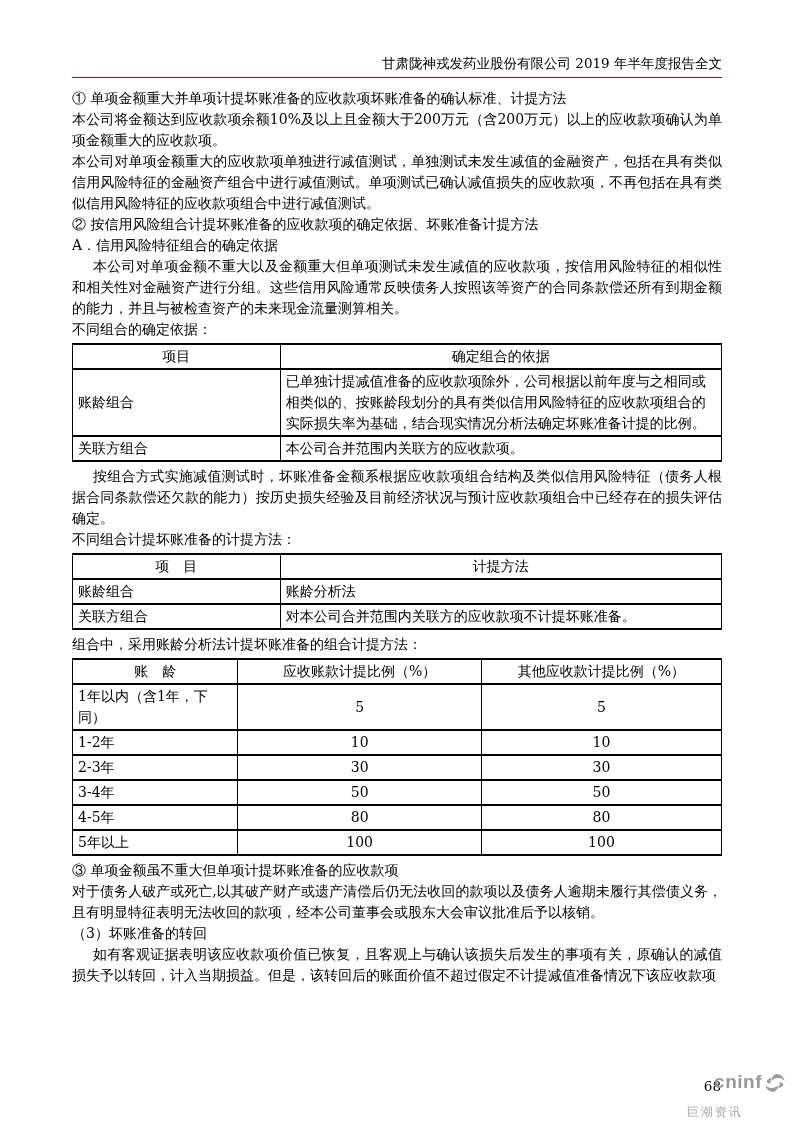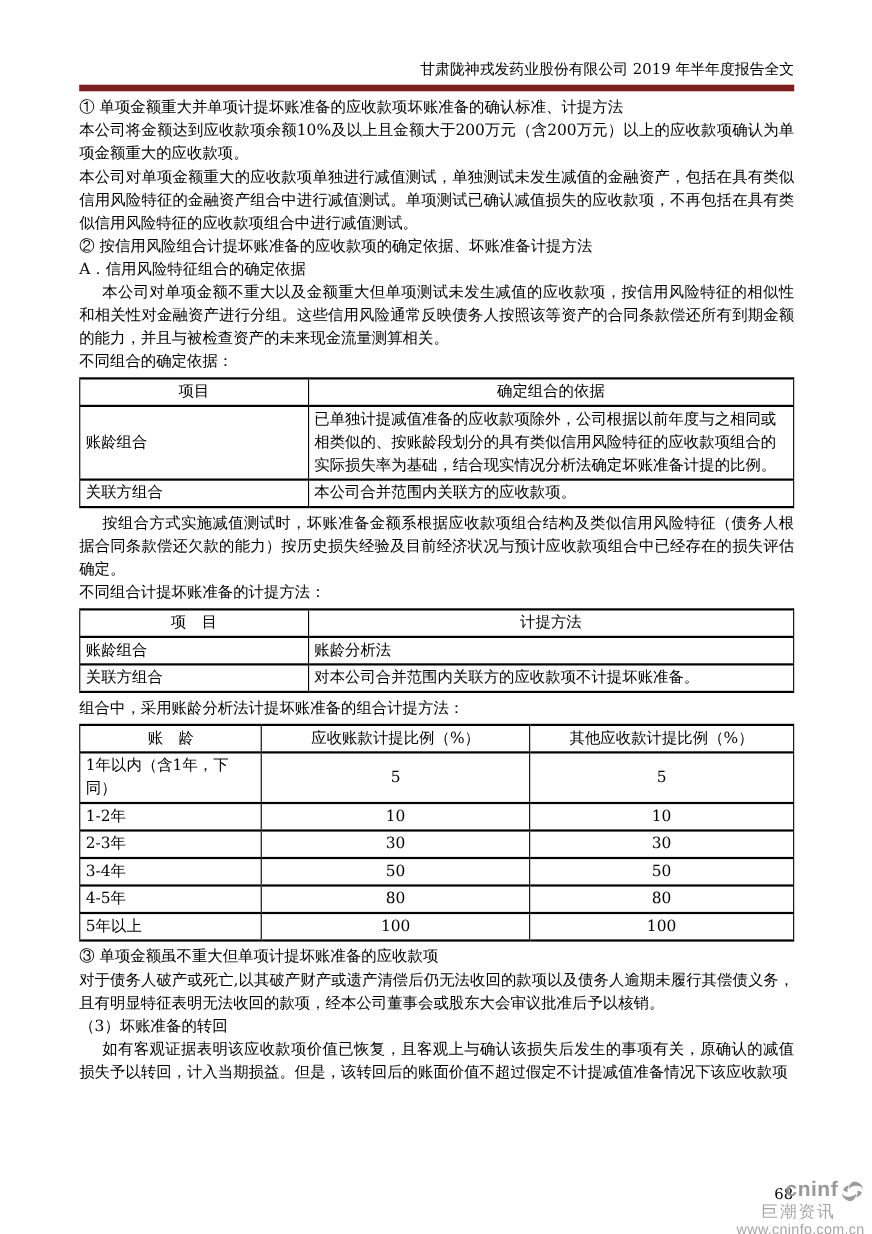--- a/index.html
+++ b/index.html
@@ -10,21 +10,21 @@
     background:#ffffff;
     font-family:"DejaVu Serif","Liberation Serif",serif;
     color:#000;
     overflow:hidden;
   }
   .doc-header {
     position:absolute; left:72px; right:71px; top:54px;
     text-align:right;
     font-size:13.5px; line-height:18px;
     padding-bottom:5px;
-    border-bottom:6px solid #7f1d1d;
+    border-bottom:1px solid #7f1d1d;
   }
   .content {
     position:absolute; left:72px; right:71px; top:88px;
     font-size:14px; line-height:21px;
     text-align:justify;
   }
   .content p { margin:0; }
   .indent { text-indent:1.5em; }
   table {
     border-collapse:collapse;
@@ -60,21 +60,21 @@
     text-align:right;
     color:#9a9a9a;
     font-family:"Liberation Sans","DejaVu Sans",sans-serif;
     line-height:1;
   }
   .logo-row { display:flex; align-items:flex-start; justify-content:flex-end; gap:2px; }
   .logo-brand {
     font-size:19px; font-weight:bold; letter-spacing:0.5px; color:#999;
   }
   .logo-swirl { width:22px; height:22px; }
-  .logo-cn { font-size:15px; color:#a5a5a5; margin:0 26px 2px 0; letter-spacing:2px; }
+  .logo-cn { font-size:12px; color:#a5a5a5; margin:12px 26px 2px 0; letter-spacing:2px;text-align:center; }
   .logo-url { font-size:13px; color:#a5a5a5; letter-spacing:0.3px; }
 </style>
 </head>
 <body>
 
 <div class="page">
 
   <div class="doc-header">甘肃陇神戎发药业股份有限公司 2019 年半年度报告全文</div>
 
   <div class="content">

